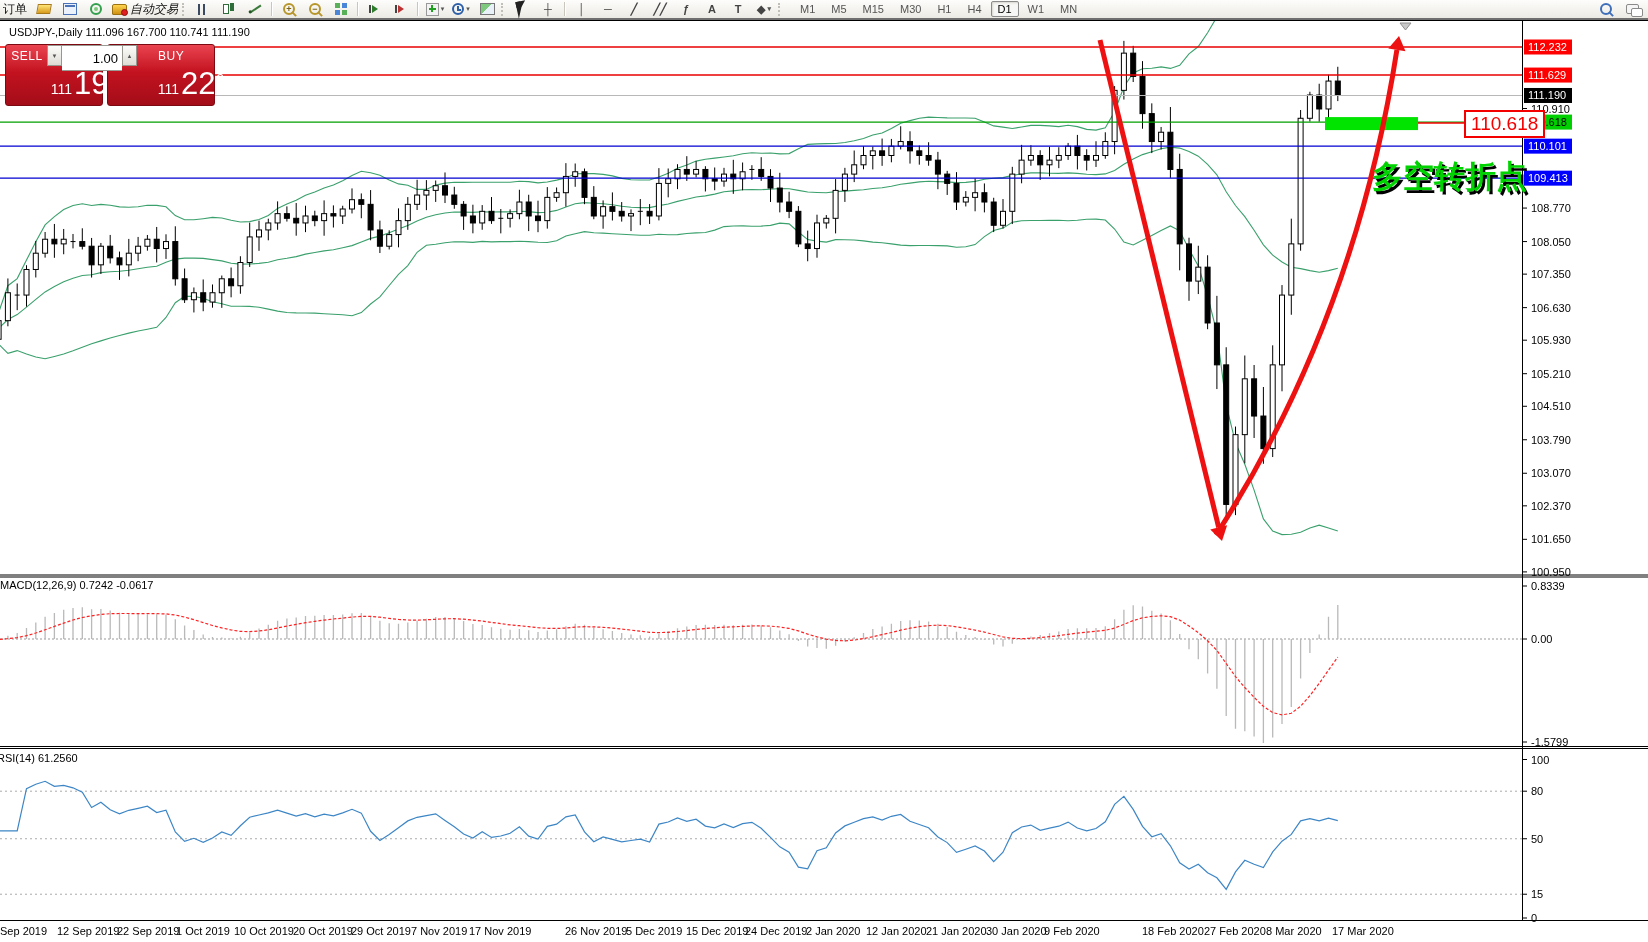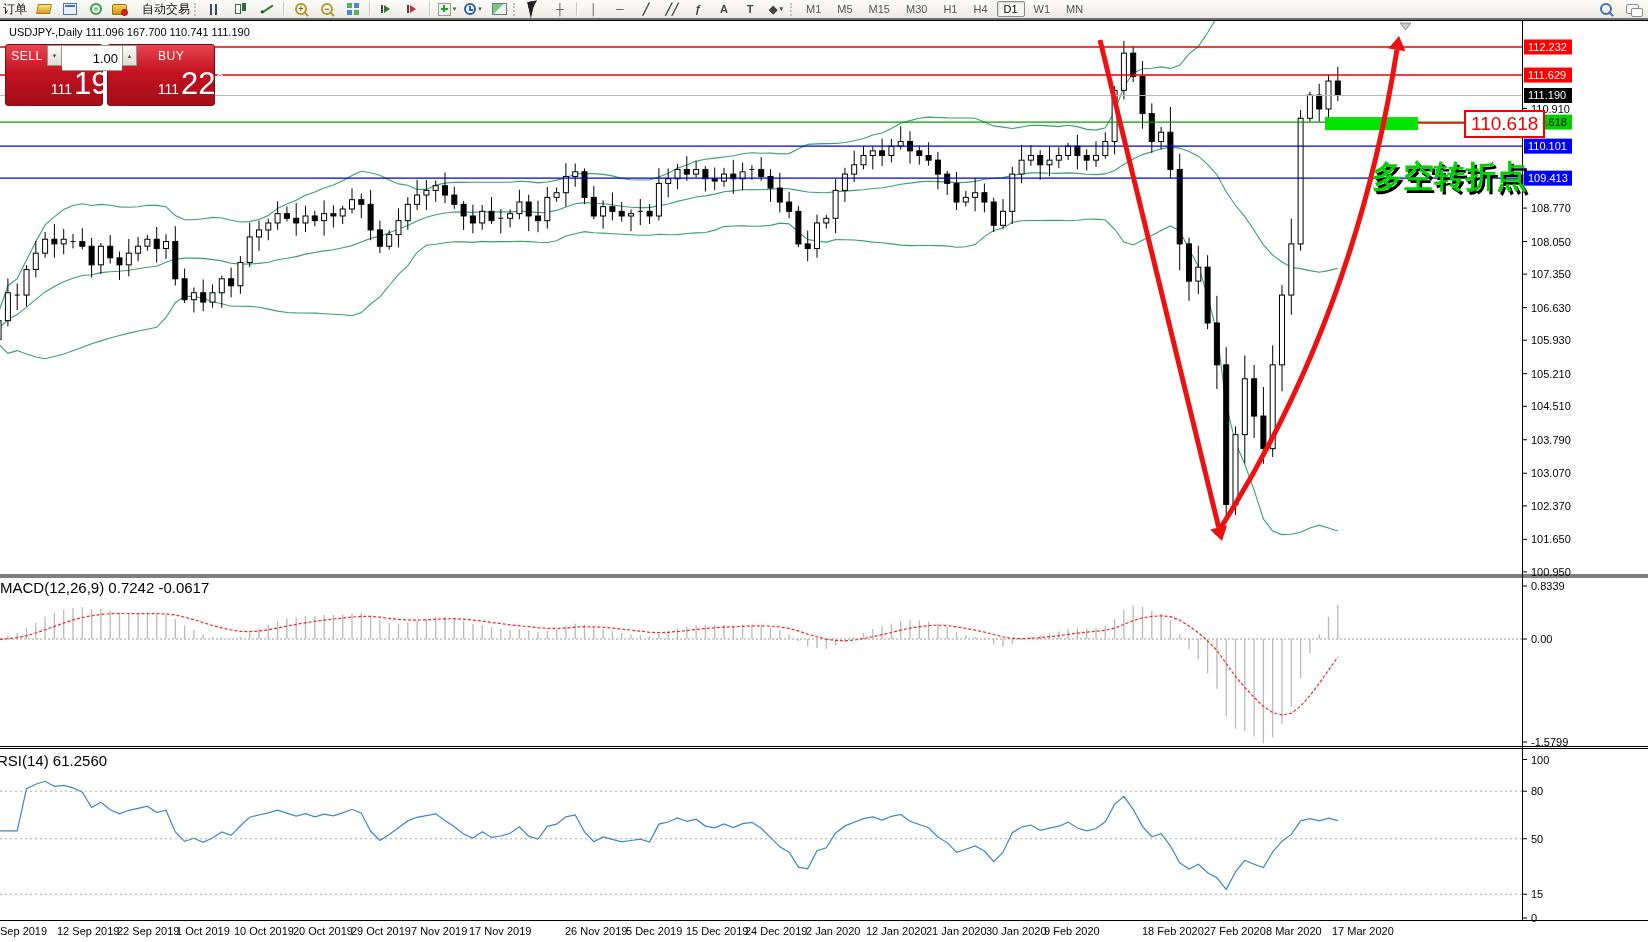--- a/index.html
+++ b/index.html
@@ -9,22 +9,22 @@
   .toolbar{position:absolute;left:0;top:0;width:1648px;height:20px;
     background:linear-gradient(#fdfdfc,#eceae3);border-bottom:2px solid #6f6f6f;
     display:flex;align-items:center;padding:0 3px;box-sizing:border-box;white-space:nowrap;}
   .ttext{font-size:12px;color:#111;margin-right:4px;}
   .tool{height:17px;min-width:20px;display:inline-flex;align-items:center;justify-content:center;
     padding:0 2px;border:1px solid transparent;border-radius:2px;color:#333;cursor:default;}
   .tool.glyph{font-size:11px;color:#444;font-weight:bold;}
   .tsep{width:1px;height:14px;background:#c9c6bd;border-right:1px solid #fff;margin:0 3px;}
   .thandle{width:3px;height:13px;border-left:2px dotted #c2bfb6;margin:0 3px 0 1px;}
   .caret{font-size:7px;color:#555;margin-left:2px;}
-  .autolabel{font-size:12px;color:#111;margin-left:15px;}
-  .tfgroup{display:flex;}
+  .autolabel{font-size:12px;color:#111;margin-left:3px;font-style:italic;}
+  .tfgroup{display:flex;margin-left:6px;}
   .tfbtn{font-size:11px;color:#555;padding:1px 6px;border:1px solid transparent;margin:0 1px;border-radius:2px;}
   .tfbtn.active{background:#f7f7f5;border:1px solid #8b8b8b;box-shadow:inset 1px 1px 2px #d8d6cf;color:#000;}
   .tright{margin-left:auto;display:flex;align-items:center;}
   
   .ci{display:inline-block;position:relative;}
   .i-goldbox{width:12px;height:8px;background:linear-gradient(#ffe576,#d79b1d);border:1px solid #a87a1a;transform:skewX(-10deg);}
   .i-chartwin{width:12px;height:10px;border:1px solid #4a72b8;background:#eaf1fb;}
   .i-chartwin::after{content:"";position:absolute;left:1px;top:1px;width:10px;height:2px;background:#4a72b8;}
   .i-signal{width:8px;height:8px;border:2px solid #33a04e;border-radius:50%;}
   .i-signal::after{content:"";position:absolute;left:2px;top:2px;width:4px;height:4px;background:#7fc97f;border-radius:50%;}
@@ -49,21 +49,21 @@
   .i-newchart::after{content:"";position:absolute;left:4.5px;top:1.5px;width:2px;height:7px;background:#1fa11f;}
   .i-clock{width:8px;height:8px;border:2px solid #2d5fa8;border-radius:50%;}
   .i-clock::before{content:"";position:absolute;left:3px;top:1px;width:2px;height:4px;background:#2d5fa8;}
   .i-clock::after{content:"";position:absolute;left:3px;top:4px;width:4px;height:2px;background:#2d5fa8;}
   .i-template{width:13px;height:10px;border:1px solid #777;background:linear-gradient(135deg,#7fc97f 0 45%,#e8f0f8 45%);}
   .i-cursor{width:0;height:0;border-left:5px solid #222;border-right:5px solid transparent;border-bottom:11px solid transparent;border-top:6px solid #222;transform:rotate(-12deg);}
   .i-chat{width:11px;height:8px;border:1px solid #8a8a8a;border-radius:2px;background:#f5f5f5;}
   .i-chat::after{content:"";position:absolute;left:4px;top:3px;width:10px;height:7px;border:1px solid #8a8a8a;border-radius:2px;background:#fff;}
   
   .chart-title{position:absolute;left:9px;top:26px;font-size:11px;color:#000;z-index:3;}
-  .ind-label{position:absolute;font-size:15px;color:#000;z-index:3;}
+  .ind-label{position:absolute;font-size:11px;color:#000;z-index:3;}
   .trade-panel{position:absolute;left:5px;top:44px;width:210px;height:60px;z-index:4;}
   .tp-underlay{position:absolute;inset:0;background:#fff;}
   .tp-big{position:absolute;top:0;height:60px;border:1px solid #7d0a12;border-radius:3px;
     background:linear-gradient(180deg,#ea4450 0%,#c31220 45%,#a30d18 100%);color:#fff;}
   .tp-sell{left:0;width:96px;}
   .tp-buy{left:102px;width:106px;}
   .tp-side-label{position:absolute;top:4px;font-size:12px;letter-spacing:.5px;}
   .tp-sell .tp-side-label{left:0;width:42px;text-align:center;}
   .tp-buy .tp-side-label{left:50px;width:56px;text-align:left;}
   .tp-price{position:absolute;bottom:3px;left:0;width:100%;display:flex;justify-content:center;align-items:baseline;padding-left:30px;}

